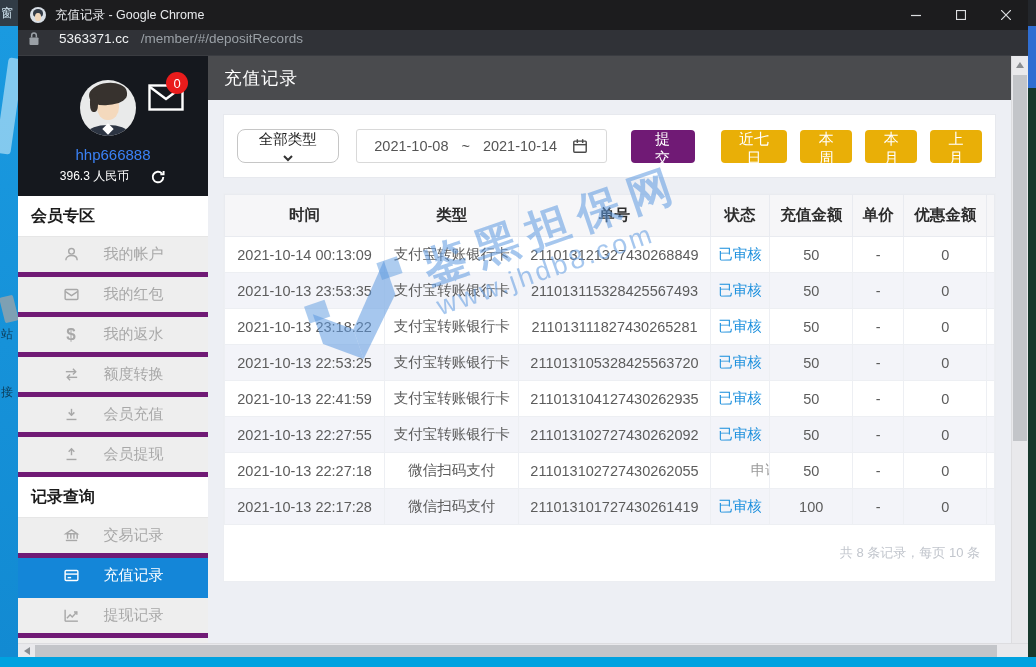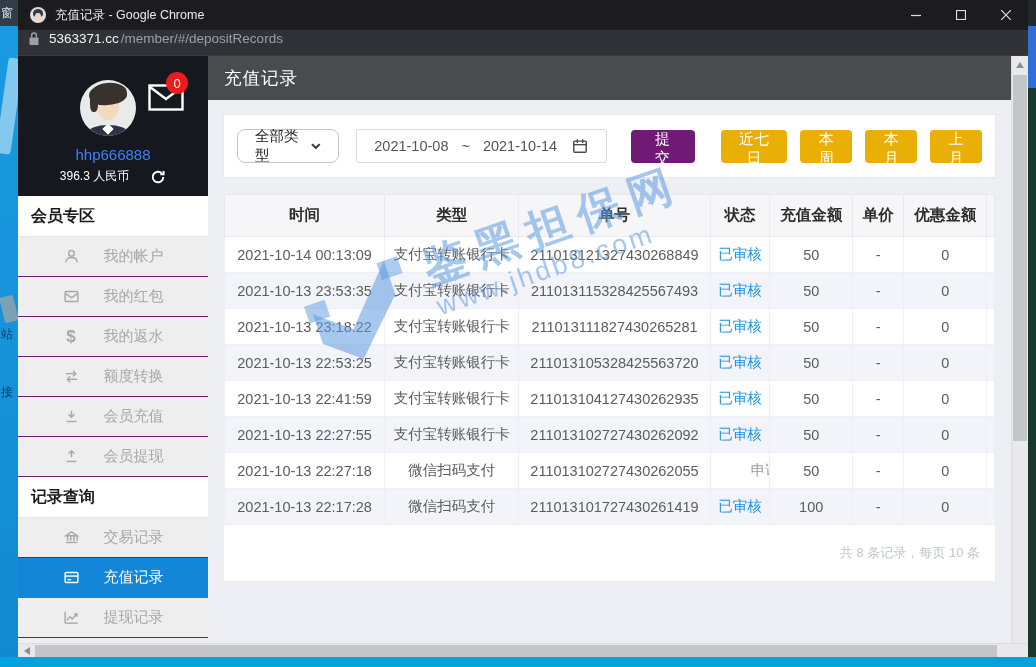--- a/index.html
+++ b/index.html
@@ -29,21 +29,21 @@
   .favicon { width:16px; height:16px; border-radius:50%; background:#d9dfe6; position:relative; overflow:hidden; }
   .favicon:before { content:""; position:absolute; left:3px; top:2px; width:10px; height:8px;
     background:#333b46; border-radius:50% 50% 40% 40%; }
   .favicon:after { content:""; position:absolute; left:5px; top:6px; width:6px; height:8px;
     background:#f0d6ba; border-radius:45%; }
   .title-text { color:#e8eaed; font-size:12.5px; }
   .win-controls { margin-left:auto; display:flex; height:30px; }
   .wbtn { width:45px; height:30px; display:flex; align-items:center; justify-content:center; cursor:pointer; }
   .wbtn svg { stroke:#dcdee1; stroke-width:1.2; fill:none; }
   .urlbar { height:26px; background:#303237; display:flex; align-items:center;
-    padding:0 0 8px 10px; gap:9px; flex:0 0 auto; border-bottom:1px solid #3a3c41; }
+    padding:0 0 8px 10px; gap:19px; flex:0 0 auto; border-bottom:1px solid #3a3c41; }
   .url-domain { color:#f1f3f4; font-size:13.5px; }
   .url-path { color:#9aa0a6; font-size:13.5px; margin-left:-7px; }
 
   
   .page { flex:1 1 auto; display:flex; min-height:0; }
 
   
   .sidebar { width:190px; flex:0 0 auto; background:#efefef; display:flex; flex-direction:column; }
   .profile { height:140px; flex:0 0 auto; background:#15181e; position:relative; color:#fff; }
   .avatar { position:absolute; left:62px; top:24px; width:56px; height:56px; border-radius:50%;
@@ -62,36 +62,36 @@
     background:#ea1c1c; color:#fff; font-size:13px; display:flex; align-items:center; justify-content:center; }
   .uname { position:absolute; left:0; top:90px; width:100%; text-align:center; font-size:15px; color:#3b82f6; }
   .balance-row { position:absolute; left:0; top:112px; width:100%; display:flex;
     align-items:center; justify-content:center; gap:21px; font-size:12px; color:#fff; }
   .refresh { width:16px; height:16px; cursor:pointer; }
   .refresh svg { stroke:#fff; stroke-width:2.4; fill:none; }
 
   .sec-header { height:41px; background:#fff; display:flex; align-items:center; padding-left:13px;
     font-size:16px; font-weight:bold; color:#1b1b1b; border-bottom:1px solid #e6e6e6; }
   .nav-item { height:40px; display:flex; align-items:center; justify-content:center; gap:24px;
-    background:#eeeeee; color:#a8a8a8; font-size:15px; border-bottom:1px solid #701a75; cursor:pointer; }
+    background:#eeeeee; color:#a8a8a8; font-size:15px; border-bottom:5px solid #701a75; cursor:pointer; }
   .nav-item svg { stroke:currentColor; stroke-width:2; fill:none; width:17px; height:17px; flex:0 0 auto; }
   .nav-item .dollar { font-size:17px; font-weight:bold; width:17px; text-align:center; }
   .nav-item.active { background:#1486d8; color:#fff; border-bottom-color:#1486d8; }
 
   
   .main { flex:1 1 auto; min-width:0; display:flex; flex-direction:column; background:#edeff4; }
   .main-header { height:44px; flex:0 0 auto; background:#4a4b4e; color:#fff; font-size:17.5px;
     letter-spacing:1px; display:flex; align-items:center; padding-left:16px; }
   .main-body { flex:1 1 auto; position:relative; padding:14px 15px; overflow:hidden; }
 
   .filter-card { background:#fff; border:1px solid #e7e9ee; height:64px; display:flex;
     align-items:center; padding:0 13px; }
   .type-select { width:102px; height:34px; border:1px solid #c6c6c6; border-radius:8px; background:#fff;
     display:flex; align-items:center; justify-content:space-between; padding:0 17px;
-    font-size:14.5px; color:#222; cursor:pointer; }
+    font-size:14.5px; color:#222; cursor:pointer;flex-direction:column; }
   .type-select svg { stroke:#333; stroke-width:2; fill:none; }
   .date-range { margin-left:17px; width:252px; height:34px; border:1px solid #d9d9d9; border-radius:3px;
     background:#fff; display:flex; align-items:center; justify-content:center; gap:13px;
     font-size:14.5px; color:#555; cursor:text; }
   .date-range .cal { width:16px; height:16px; margin-left:2px; }
   .date-range .cal svg { stroke:#4a4a4a; stroke-width:1.6; fill:none; }
   .btn { height:33px; border:none; border-radius:4px; color:#fff; font-size:15px; cursor:pointer;
     font-family:inherit; }
   .btn-submit { margin-left:24px; padding:0 17px; background:#701a75; }
   .btn-quick { margin-left:13px; padding:0 11px; background:#e9af07; }

